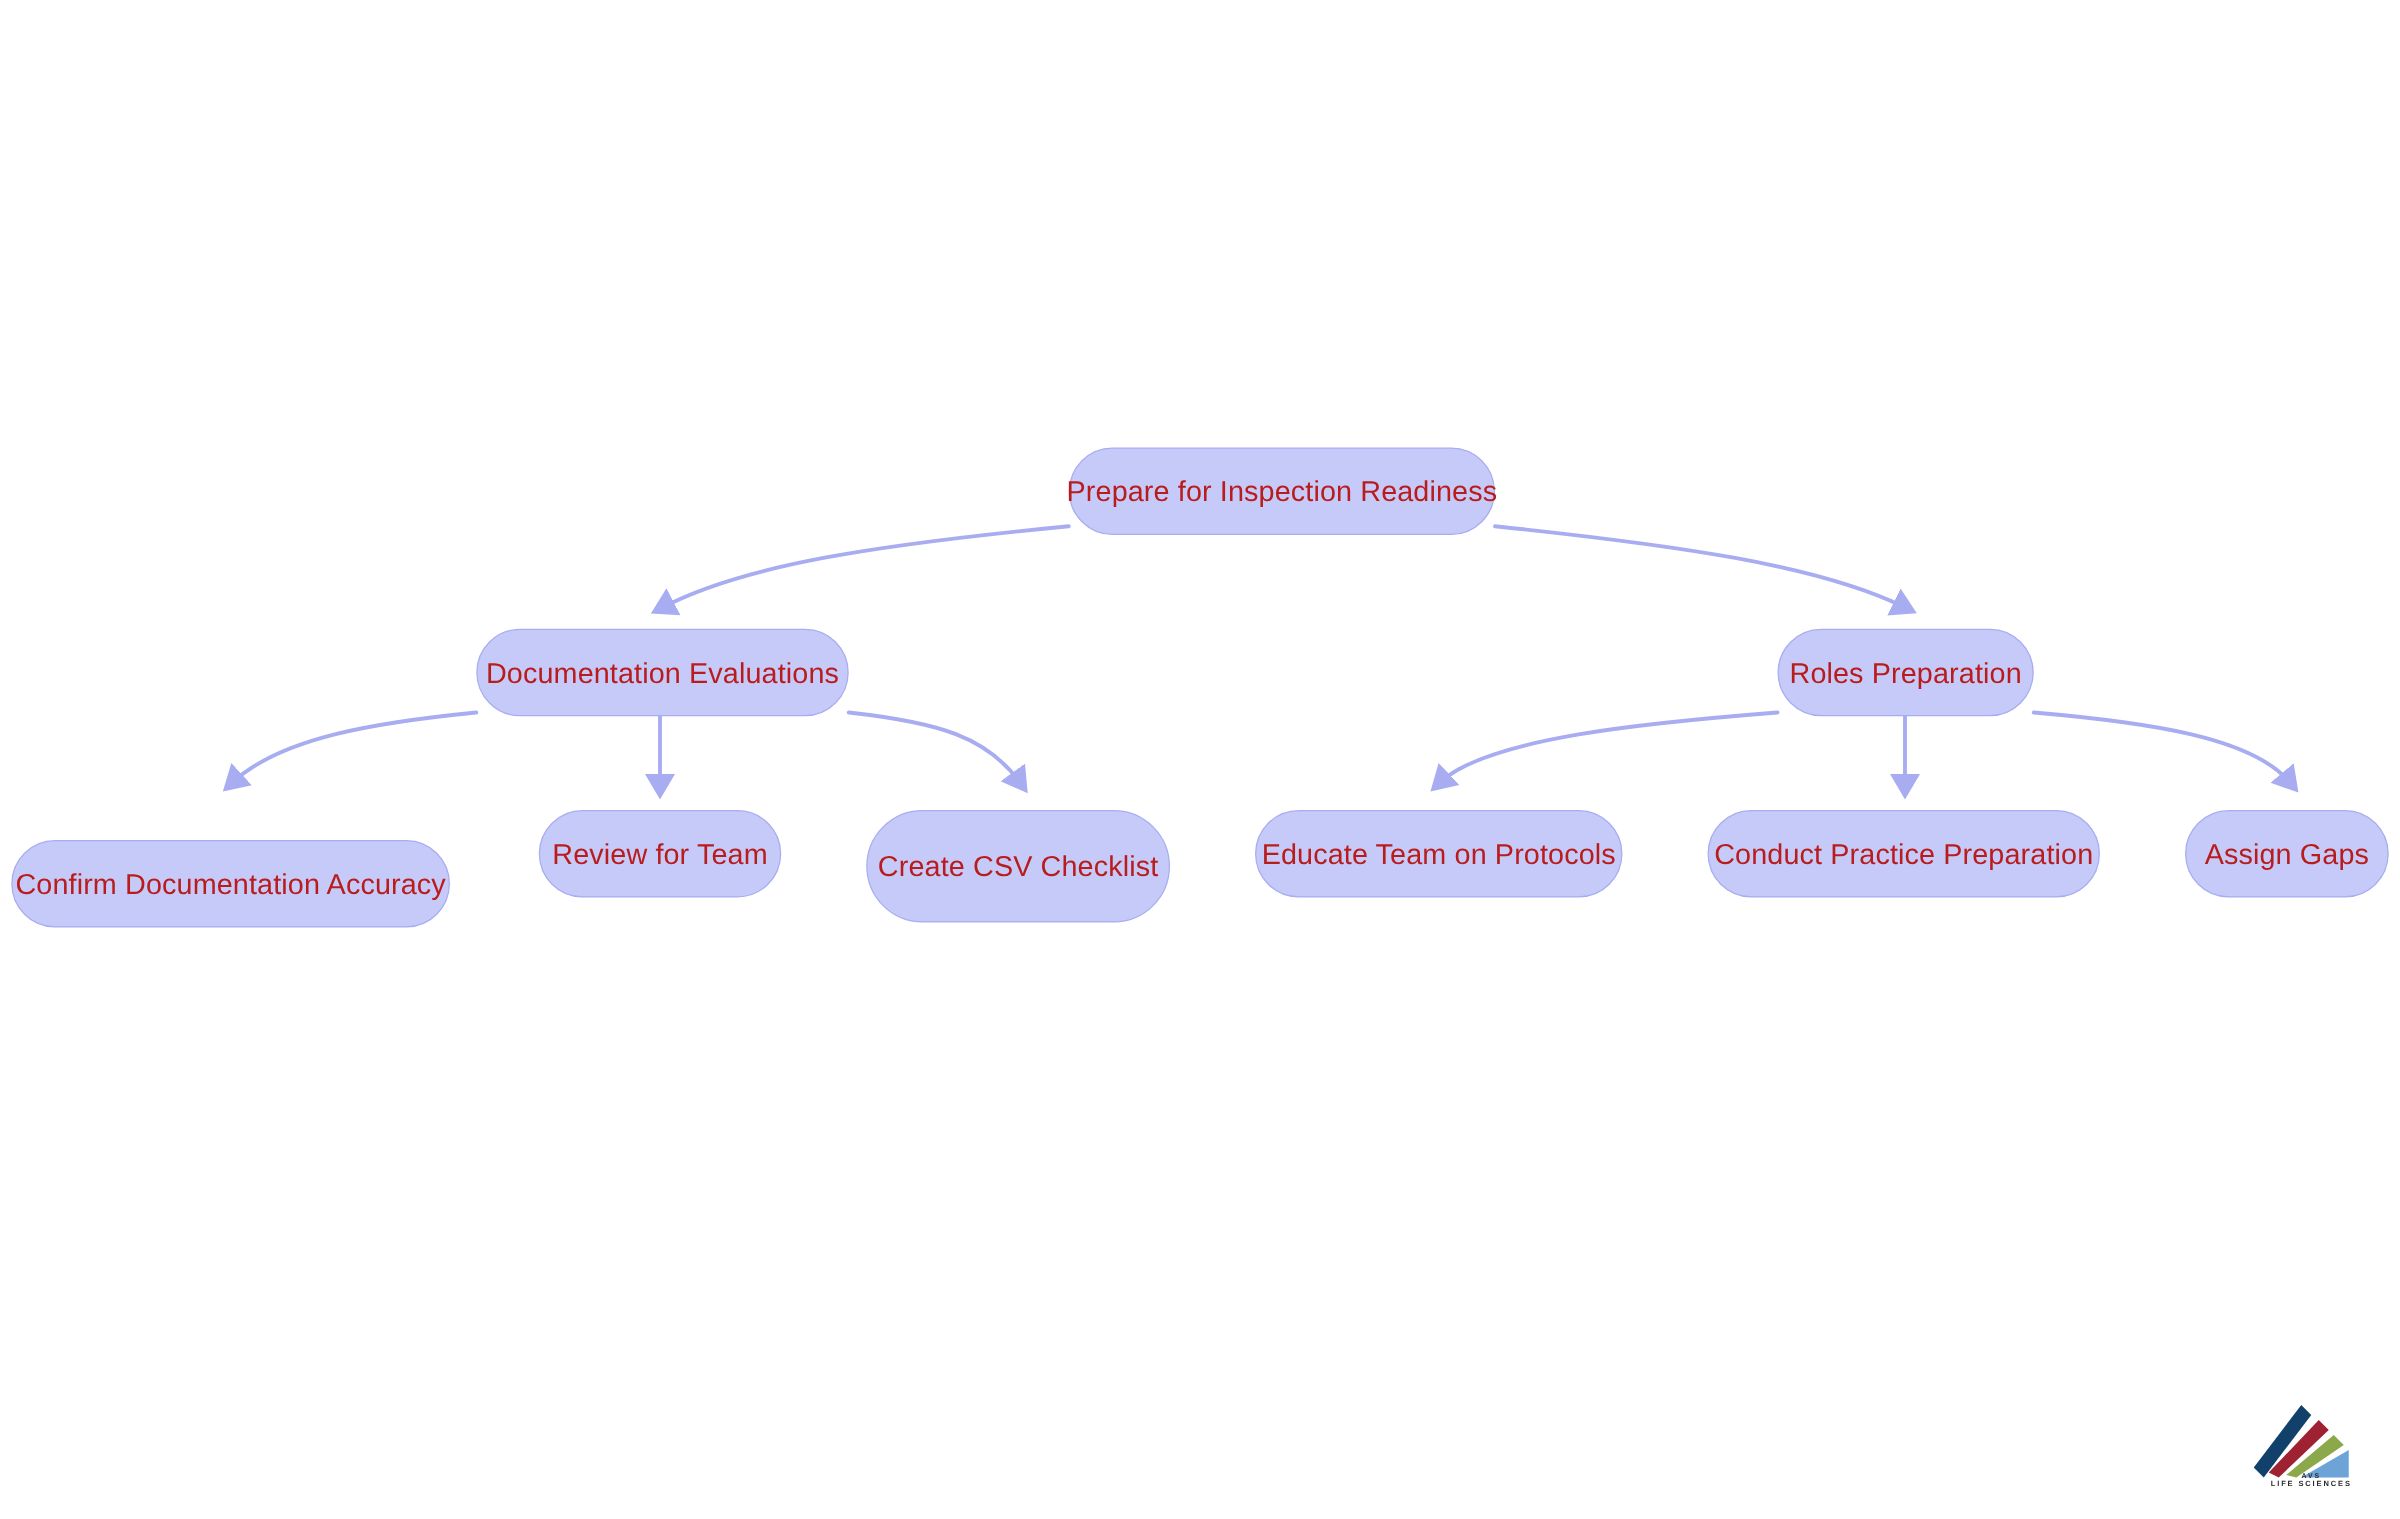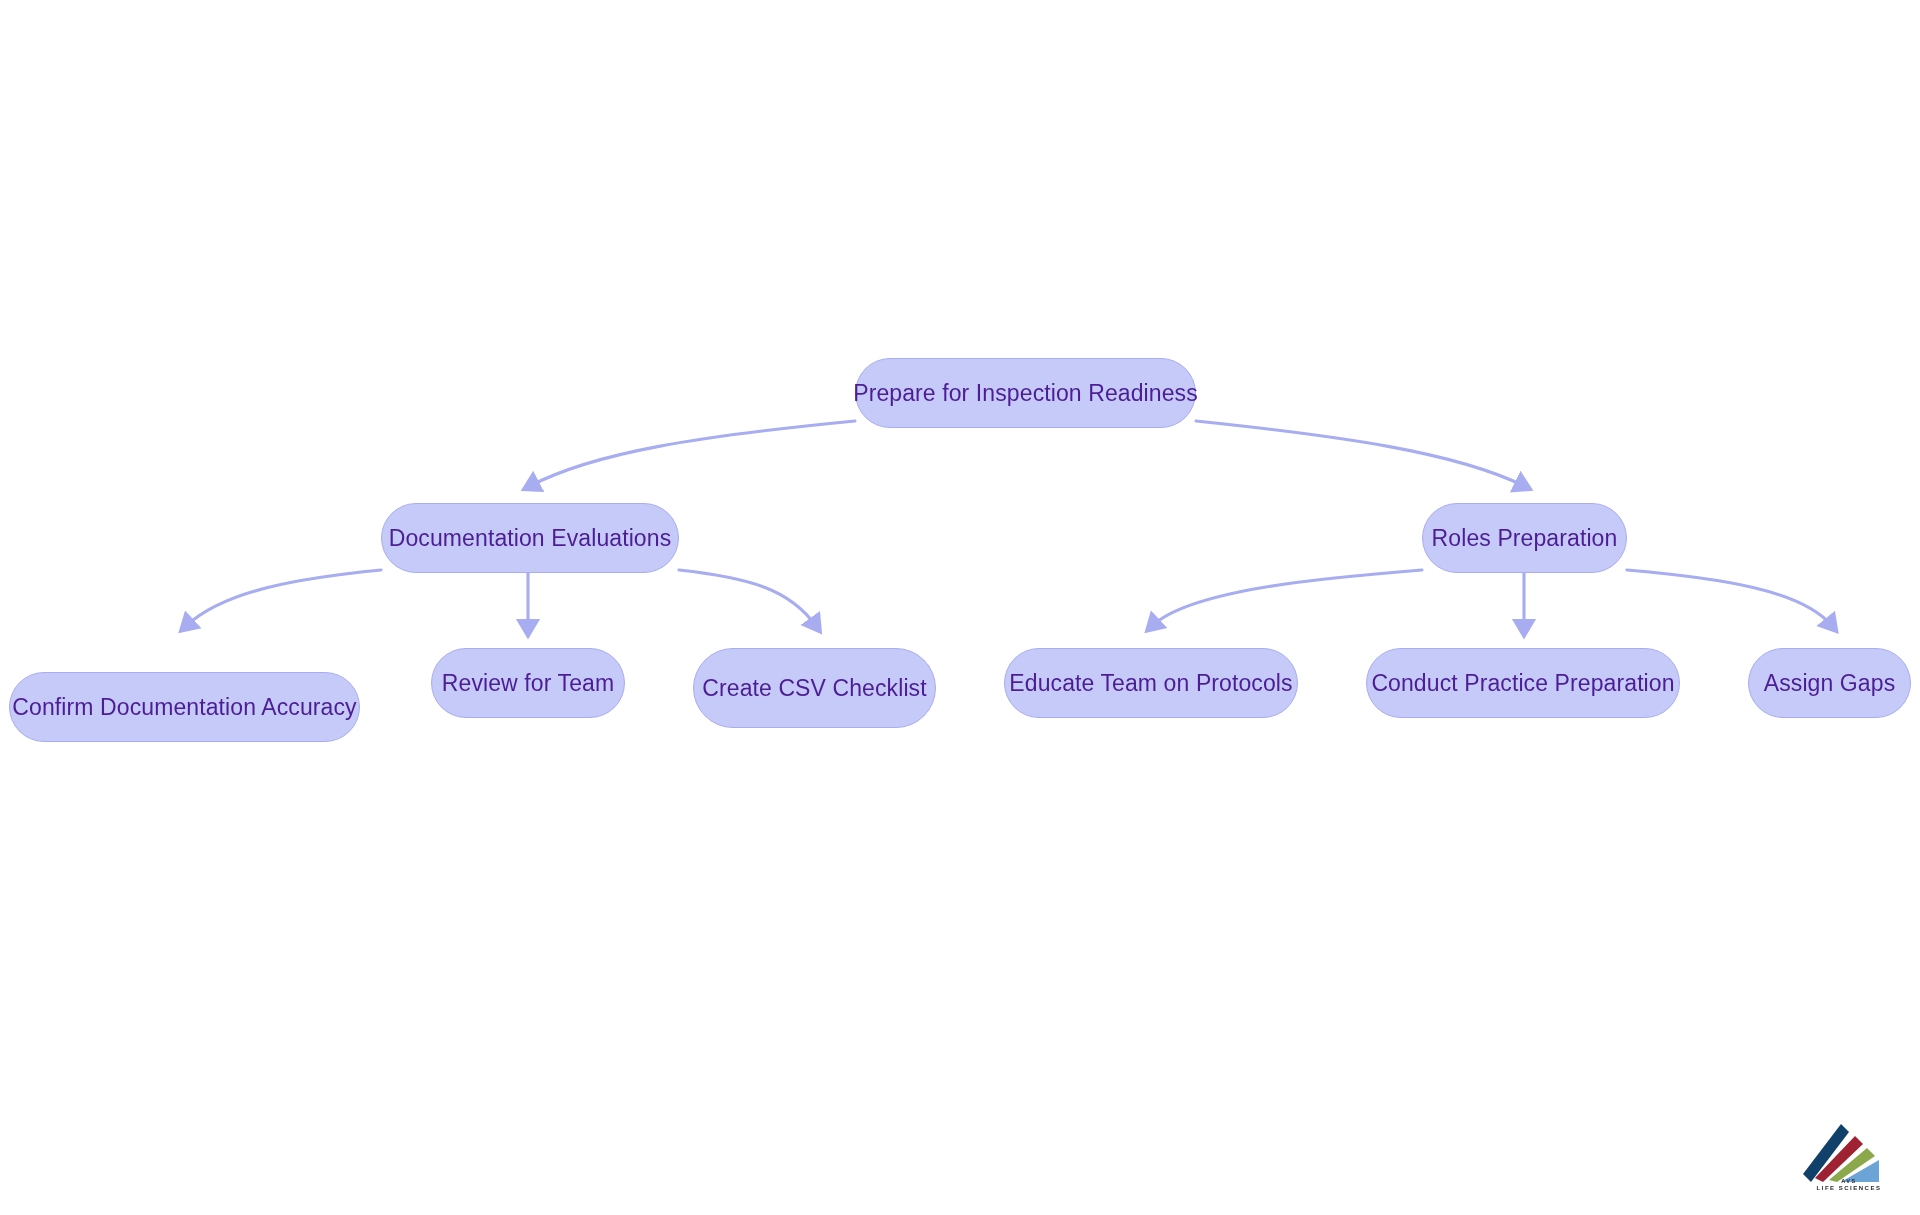--- a/index.html
+++ b/index.html
@@ -42,21 +42,21 @@
     justify-content: center;
     color: #3c3cc0;
     font-size: 23px;
     font-family: "Liberation Sans", sans-serif;
     letter-spacing: 0.1px;
     white-space: nowrap;
     line-height: 1;
   }
 
   .node-label {
-    color: #4c1d95;
+    color: #b91c1c;
     font-size: 23px;
     white-space: nowrap;
   }
 
   
   #logo {
     position: absolute;
     left: 1797px;
     top: 1122px;
     width: 104px;
@@ -131,21 +131,21 @@
   </div>
 
   <div class="node" style="left:9px; top:672px; width:351px; height:70px;justify-content:center;">
     <span class="node-label">Confirm Documentation Accuracy</span>
   </div>
 
   <div class="node" style="left:431px; top:648px; width:194px; height:70px;">
     <span class="node-label">Review for Team</span>
   </div>
 
-  <div class="node" style="left:693px; top:648px; width:243px; height:80px;">
+  <div class="node" style="left:693px; top:648px; width:243px; height:90px;">
     <span class="node-label">Create CSV Checklist</span>
   </div>
 
   <div class="node" style="left:1004px; top:648px; width:294px; height:70px;text-align:center;">
     <span class="node-label">Educate Team on Protocols</span>
   </div>
 
   <div class="node" style="left:1366px; top:648px; width:314px; height:70px;">
     <span class="node-label">Conduct Practice Preparation</span>
   </div>

